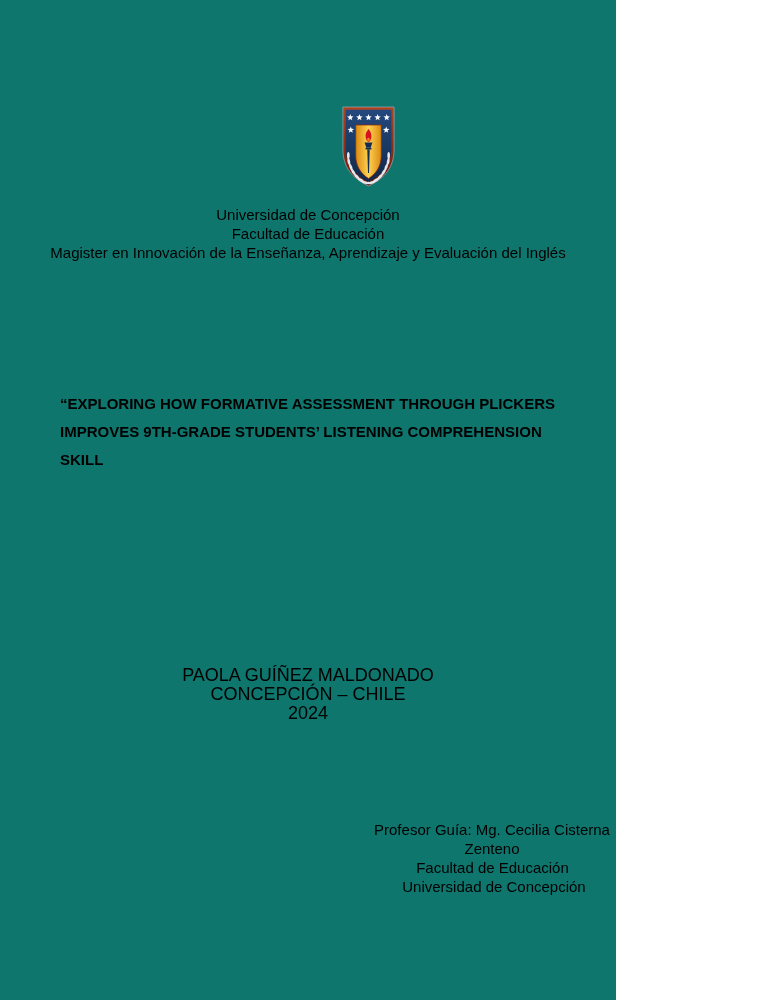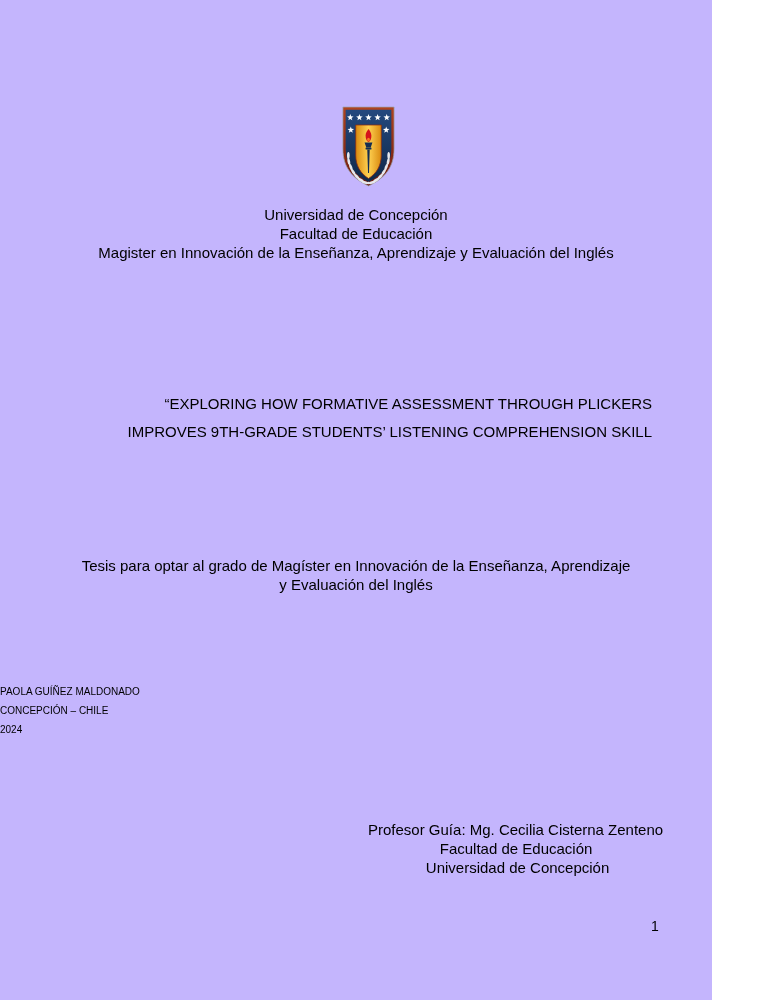--- a/index.html
+++ b/index.html
@@ -2,23 +2,23 @@
 <html style="--crest-border_top: #b0431f; --crest-border_bottom: #6b1a10; --crest-outline: #9aa4b2; --crest-field_top: #24497e; --crest-field_bottom: #102849; --crest-star: #ffffff; --crest-gold_dark: #d98a10; --crest-gold_light: #ffd151; --crest-gold_edge: #8a2a12; --crest-flame: #d6121a; --crest-flame_core: #f57c1e; --crest-torch: #132c52; --crest-laurel: #e6e8ec;"><head>
 <meta charset="utf-8">
 <style>
   html, body {
     margin: 0;
     padding: 0;
     background: #ffffff;
   }
   .page {
     position: relative;
-    width: 712px;
+    width: 616px;
     height: 1000px;
-    background: #c4b5fd;
+    background: #0f766e;
     font-family: "Liberation Sans", "DejaVu Sans", sans-serif;
     color: #000000;
     overflow: hidden;
   }
   .crest {
     position: absolute;
     left: 338px;
     top: 104px;
     width: 61px;
     height: 85px;
@@ -32,42 +32,42 @@
     right: 0;
     text-align: center;
     font-size: 15px;
     line-height: 19px;
   }
   .title-block {
     position: absolute;
     top: 390px;
     left: 60px;
     right: 60px;
-    text-align: right;
+    text-align: left;
     font-size: 15px;
-    font-weight: 400;
+    font-weight: 700;
     line-height: 28px;
   }
   .degree-block {
     position: absolute;
     top: 556px;
     left: 40px;
     right: 40px;
     text-align: center;
     font-size: 15px;
     line-height: 19px;
   }
   .author-block {
     position: absolute;
     top: 666px;
     left: 0;
     right: 0;
-    font-size: 10px;
+    text-align: center;
+    font-size: 18px;
     line-height: 19px;
-    margin-top: 16px;
   }
   .advisor-block {
     position: absolute;
     top: 820px;
     left: 368px;
     text-align: center;
     font-size: 15px;
     line-height: 19px;
   }
   .advisor-block .line:nth-child(2) { margin-left: 1px; }
@@ -161,24 +161,20 @@
     <div class="line">Universidad de Concepción</div>
     <div class="line">Facultad de Educación</div>
     <div class="line">Magister en Innovación de la Enseñanza, Aprendizaje y Evaluación del Inglés</div>
   </div>
 
   <div class="title-block">
     <div class="line">“EXPLORING HOW FORMATIVE ASSESSMENT THROUGH PLICKERS</div>
     <div class="line">IMPROVES 9TH-GRADE STUDENTS’ LISTENING COMPREHENSION SKILL</div>
   </div>
 
-  <div class="degree-block">
-    <div class="line">Tesis para optar al grado de Magíster en Innovación de la Enseñanza, Aprendizaje</div>
-    <div class="line">y Evaluación del Inglés</div>
-  </div>
 
   <div class="author-block">
     <div class="line">PAOLA GUÍÑEZ MALDONADO</div>
     <div class="line">CONCEPCIÓN – CHILE</div>
     <div class="line">2024</div>
   </div>
 
   <div class="advisor-block">
     <div class="line">Profesor Guía: Mg. Cecilia Cisterna Zenteno</div>
     <div class="line">Facultad de Educación</div>

